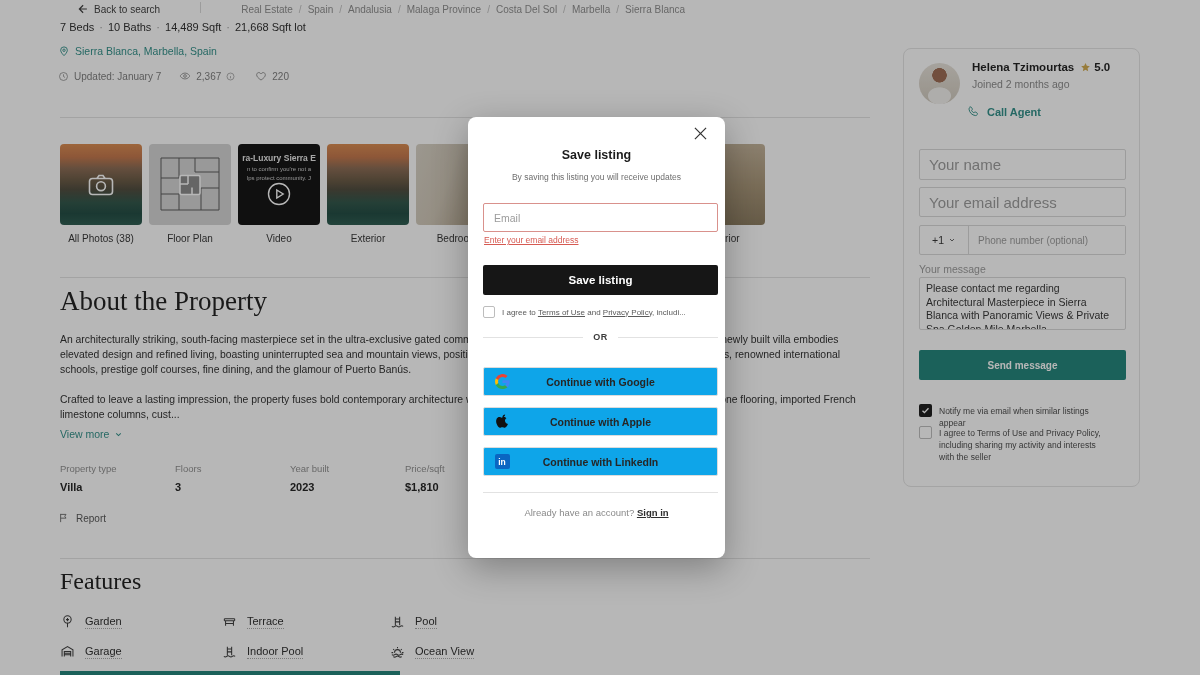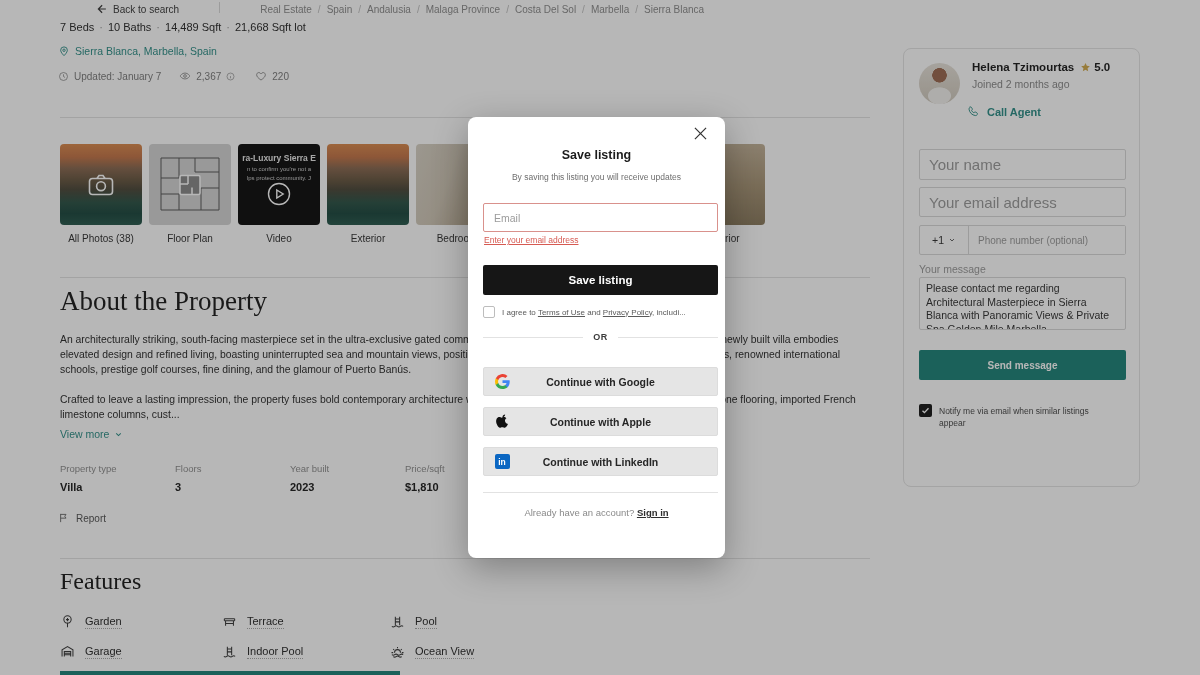--- a/index.html
+++ b/index.html
@@ -1,21 +1,21 @@
 <!DOCTYPE html>
 <html style="--accent_teal: #2f8f88; --send_teal: #20847a; --save_black: #161616; --error_red: #d65a52; --star_gold: #d2ab4e; --linkedin_blue: #0a66c2;"><head>
 <meta charset="utf-8">
 <style>
   * { margin:0; padding:0; box-sizing:border-box; }
   html,body { width:1200px; height:675px; }
   body { font-family:"Liberation Sans", sans-serif; background:#fff; }
   .page { position:relative; width:1200px; height:675px; background:#fff; overflow:hidden; }
 
   
-  .topbar { position:absolute; left:95px; top:2px; height:14px; display:flex; font-size:10px; color:#8d8d8d;gap:24px; }
+  .topbar { position:absolute; left:76px; top:2px; height:14px; display:flex; font-size:10px; color:#8d8d8d;gap:24px; }
   .back { display:flex; align-items:center; gap:6px; color:#3c3c3c; cursor:pointer; }
   .tb-divider { width:1px; height:11px; background:#d8d8d8; margin:0 16px; }
   .crumbs { display:flex; align-items:center; }
   .crumb { color:#8d8d8d; cursor:pointer; }
   .crumb-sep { color:#c0c0c0; margin:0 6px; }
 
   
   .stats { position:absolute; left:60px; top:21px; font-size:11px; font-weight:500; color:#2c2c2c; }
   .stats .dot { color:#9a9a9a; margin:0 5px; font-weight:400; }
   .loc-row { position:absolute; left:58px; top:45px; display:flex; align-items:center; gap:5px; font-size:10.5px; color:var(--accent_teal); cursor:pointer; }
@@ -96,21 +96,21 @@
   .m-email::placeholder { color:#9b9b9b; }
   .m-error { position:absolute; left:16px; top:118px; font-size:8.5px; color:var(--error_red); text-decoration:underline; }
   .m-save { position:absolute; left:15px; top:148px; width:235px; height:30px; background:var(--save_black); color:#fff; border:none; border-radius:2px; font-size:11.5px; font-weight:600; font-family:"Liberation Sans",sans-serif; display:flex; align-items:center; justify-content:center; cursor:pointer; }
   .m-agree { position:absolute; left:15px; top:189px; display:flex; align-items:center; gap:7px; cursor:pointer;text-align:right; }
   .m-agree .cb { width:12px; height:12px; }
   .m-agree .txt { font-size:8px; color:#5a5a5a; white-space:nowrap; }
   .m-agree .lnk { text-decoration:underline; color:#5a5a5a; cursor:pointer; }
   .m-or { position:absolute; left:15px; top:215px; width:235px; display:flex; align-items:center; gap:10px; }
   .m-or .line { flex:1; height:1px; background:#e2e2e2; }
   .m-or .txt { font-size:9px; font-weight:600; color:#3c3c3c; letter-spacing:.5px; }
-  .soc-btn { position:absolute; left:15px; width:235px; height:29px; border:1px solid #dcdcdc; border-radius:2px; background:#e5e5e5; display:flex; align-items:center; cursor:pointer; }
+  .soc-btn { position:absolute; left:15px; width:235px; height:29px; border:1px solid #dcdcdc; border-radius:2px; background:#0ea5e9; display:flex; align-items:center; cursor:pointer; }
   .soc-btn .ic { width:16px; margin-left:10px; display:flex; align-items:center; justify-content:center; }
   .soc-btn .lbl { flex:1; text-align:center; font-size:10.5px; font-weight:600; color:#262626; margin-right:26px; }
   .li-badge { width:15px; height:15px; background:var(--linkedin_blue); border-radius:2px; color:#fff; font-size:8.5px; font-weight:700; display:flex; align-items:center; justify-content:center; }
   .m-div { position:absolute; left:15px; top:375px; width:235px; height:1px; background:#e2e2e2; }
   .m-signin { position:absolute; top:390px; left:0; right:0; text-align:center; font-size:9.5px; color:#8a8a8a; }
   .m-signin b { color:#2e2e2e; font-weight:700; text-decoration:underline; cursor:pointer; }
 
   svg { display:block; }
 </style>
 </head>
@@ -362,20 +362,24 @@
     <div class="send-btn">
       <span>Send message</span>
     </div>
     <div class="cb-row" style="top:355px">
       <span class="cb on">
         <svg width="9" height="9" viewBox="0 0 12 12" fill="none" stroke="#fff" stroke-width="1.8">
             <path d="M2 6.2l2.6 2.6L10 3"></path>
           </svg>
       </span>
       <span class="cb-label" style="width:178px">Notify me via email when similar listings appear</span>
+    </div>
+    <div class="cb-row" style="top:377px;align-items:flex-start">
+      <span class="cb off"></span>
+      <span class="cb-label" style="width:172px">I agree to Terms of Use and Privacy Policy, including sharing my activity and interests with the seller</span>
     </div>
   </aside>
 
   <div class="overlay"></div>
 
   <div class="modal">
     <svg class="m-close" viewBox="0 0 14 14" fill="none" stroke="#333" stroke-width="1.3">
         <path d="M1 1l12 12M13 1L1 13"></path>
       </svg>
     <div class="m-title">Save listing</div>

